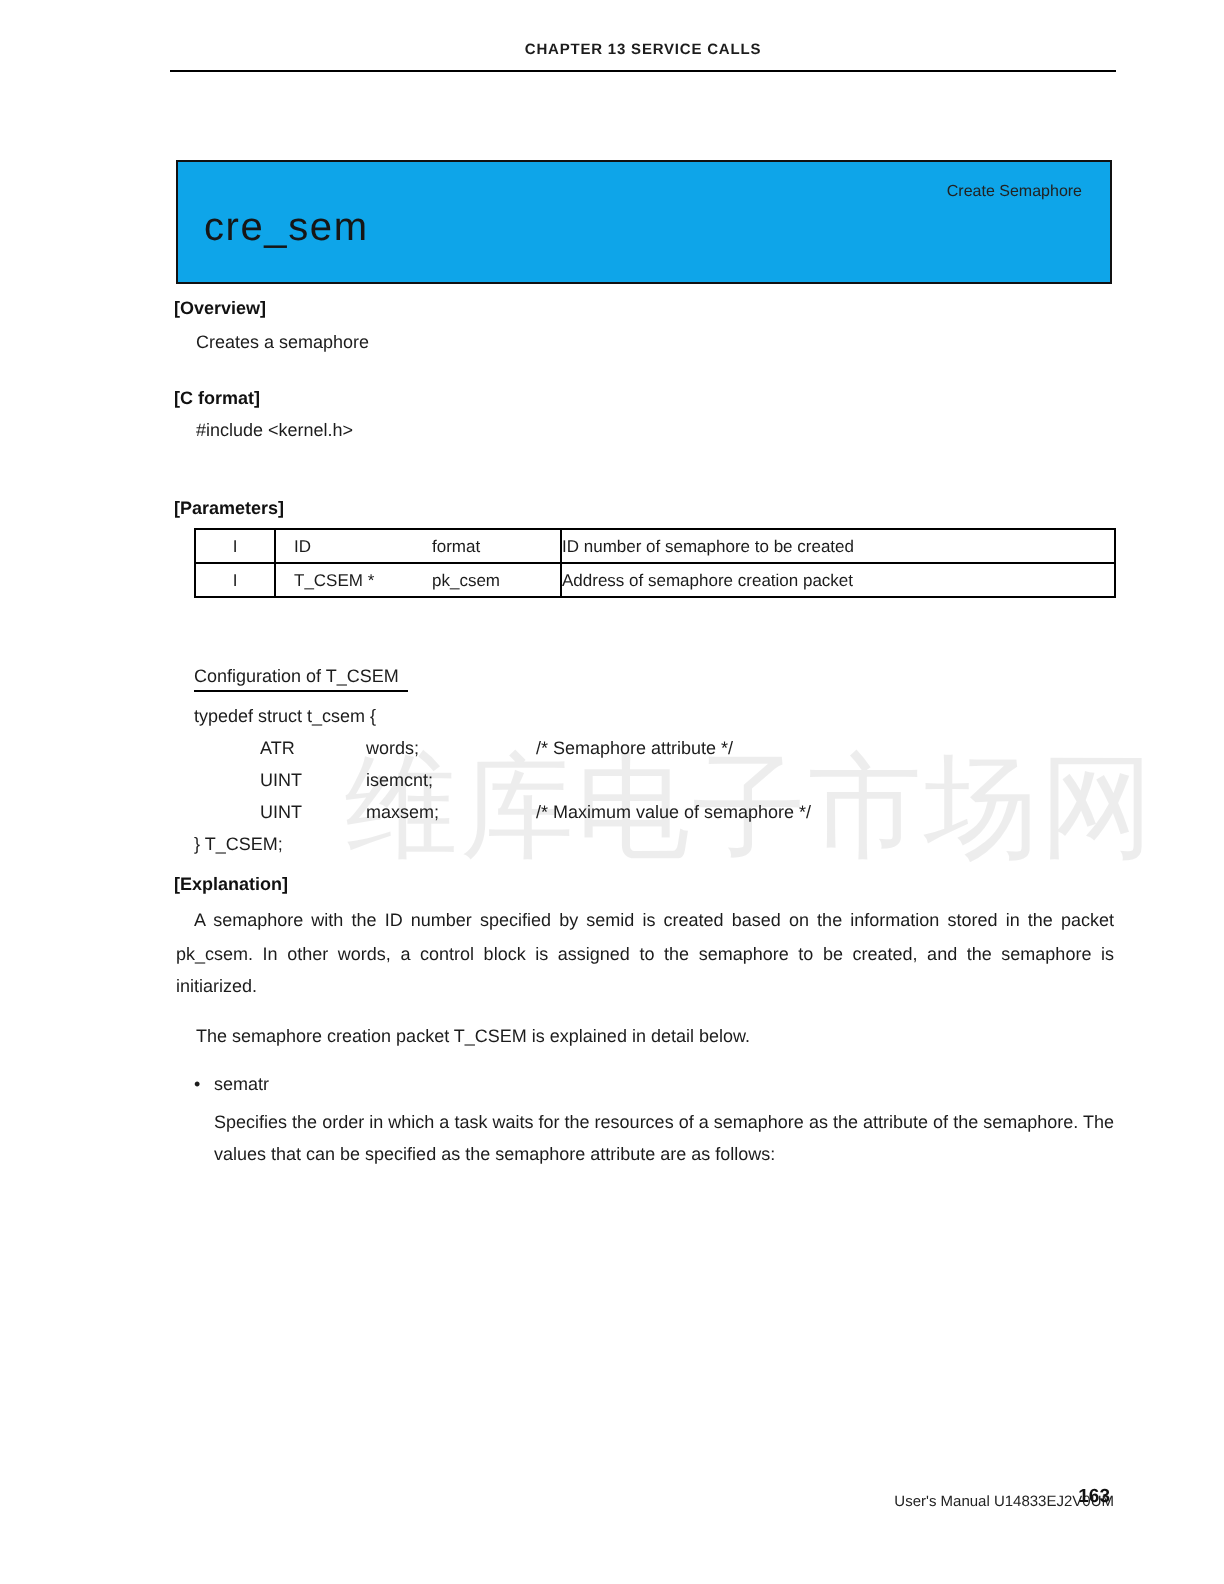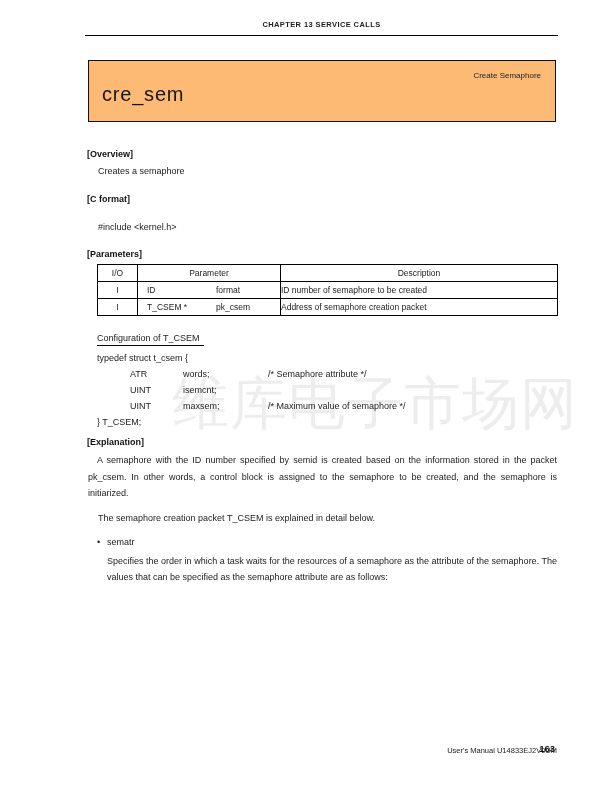--- a/index.html
+++ b/index.html
@@ -14,22 +14,22 @@
   
   .running-header{
     position:absolute;left:85px;top:20px;width:473px;
     text-align:center;
     font-size:7.5px;font-weight:bold;letter-spacing:.4px;
     border-bottom:1.5px solid #000;
     padding-bottom:6px;
   }
   
   .title-box{
-    position:absolute;left:88px;top:60px;width:466px;height:60px;
-    border:1.5px solid #111;background:#fdba74;
+    position:absolute;left:88px;top:80px;width:466px;height:60px;
+    border:1.5px solid #111;background:#0ea5e9;
   }
   .title-box .sub{
     position:absolute;top:10px;right:14px;
     font-size:8px;color:#222;
   }
   .title-box .main{
     position:absolute;left:13px;top:22px;
     font-size:20px;letter-spacing:.8px;color:#161616;
   }
   .h-section{
@@ -124,38 +124,33 @@
 
     <div class="title-box">
       <div class="sub">Create Semaphore</div>
       <div class="main">cre_sem</div>
     </div>
 
     <div class="h-section" style="top:149px;">[Overview]</div>
     <div class="t-body" style="left:98px;top:164px;">Creates a semaphore</div>
 
     <div class="h-section" style="top:194px;">[C format]</div>
-    <div class="t-body" style="left:98px;top:220px;text-align:right;">
+    <div class="t-body" style="left:98px;top:208px;text-align:right;">
       <div>#include &lt;kernel.h&gt;</div>
     </div>
 
     <div class="h-section" style="top:249px;">[Parameters]</div>
 
     <table class="ptable">
       <colgroup>
           <col class="col-io">
           <col class="col-param">
           <col class="col-desc">
         </colgroup>
       <tbody>
-          <tr>
-        <th>I/O</th>
-        <th>Parameter</th>
-        <th>Description</th>
-      </tr>
       <tr>
         <td class="cell-io">I</td>
         <td class="cell-param">
           <span class="ptype">ID</span>
           <span class="pname">format</span>
         </td>
         <td class="cell-desc">ID number of semaphore to be created</td>
       </tr>
       <tr>
         <td class="cell-io">I</td>

